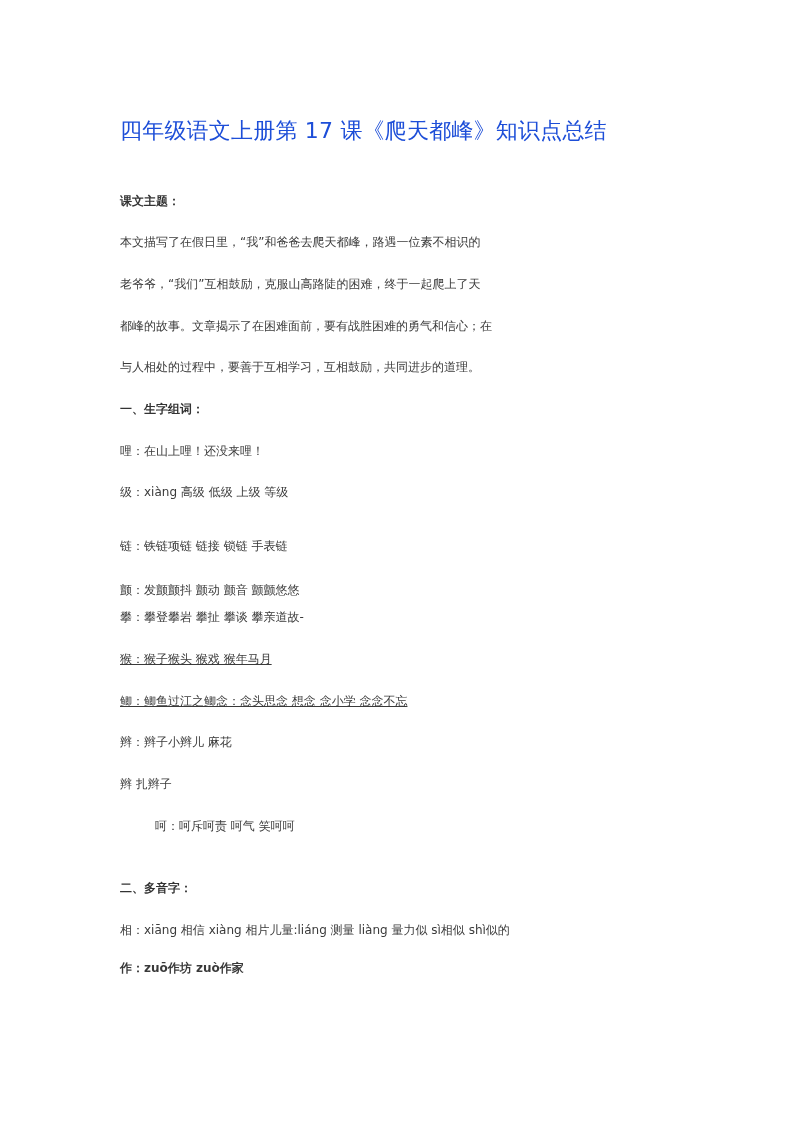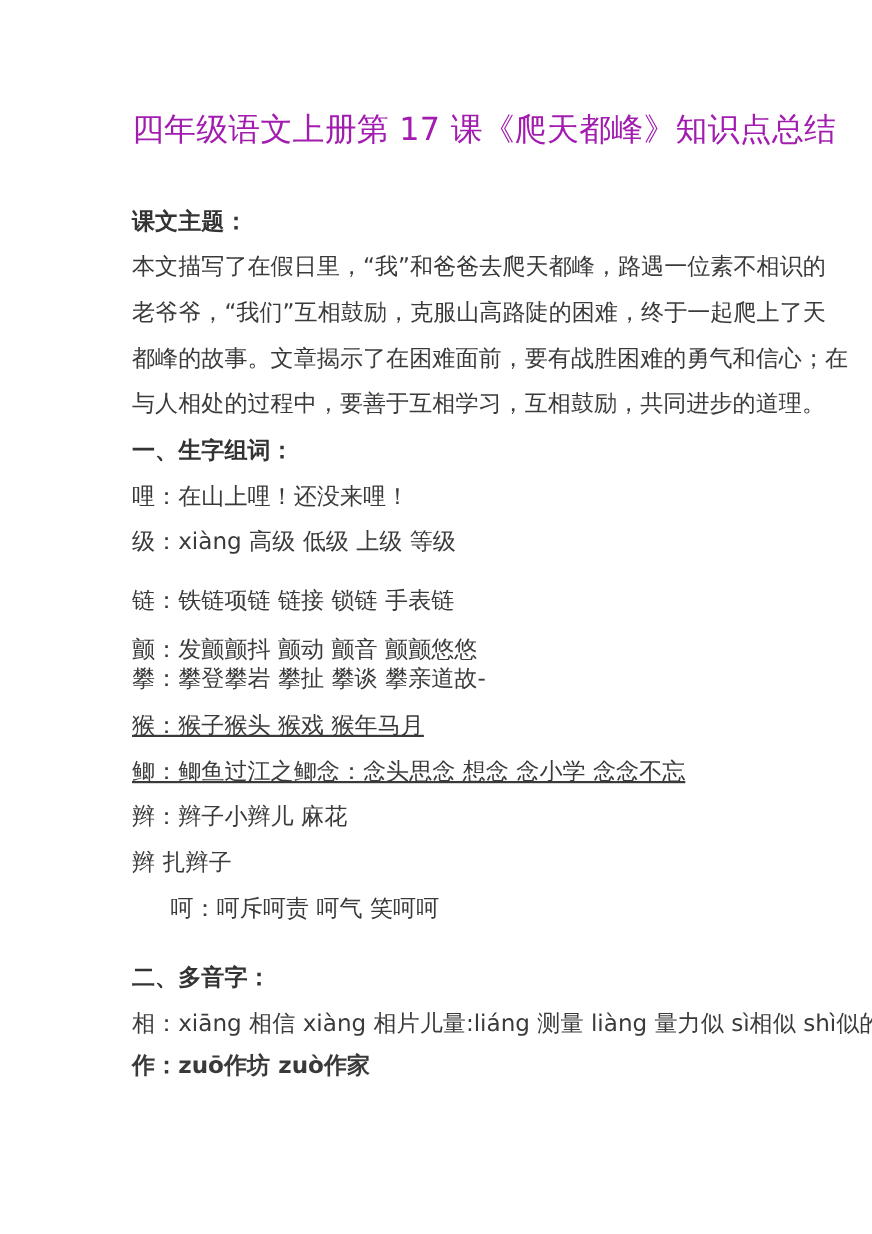--- a/index.html
+++ b/index.html
@@ -16,32 +16,32 @@
       color: #333333;
     }
     .page {
       position: absolute;
       left: 120px;
       top: 0;
       width: 560px;
     }
     .title {
       position: absolute;
-      top: 102px;
+      top: 116px;
       left: 0;
-      font-size: 29px;
+      font-size: 22px;
       line-height: 30px;
-      color: #a21caf;
+      color: #1d4ed8;
       white-space: nowrap;
       letter-spacing: 0.2px;
     }
     .line {
       position: absolute;
       left: 0;
-      font-size: 21px;
+      font-size: 12px;
       line-height: 24px;
       white-space: nowrap;
       color: #3a3a3a;
     }
     .heading {
       font-weight: bold;
       color: #333333;
     }
   </style>
 </head>

